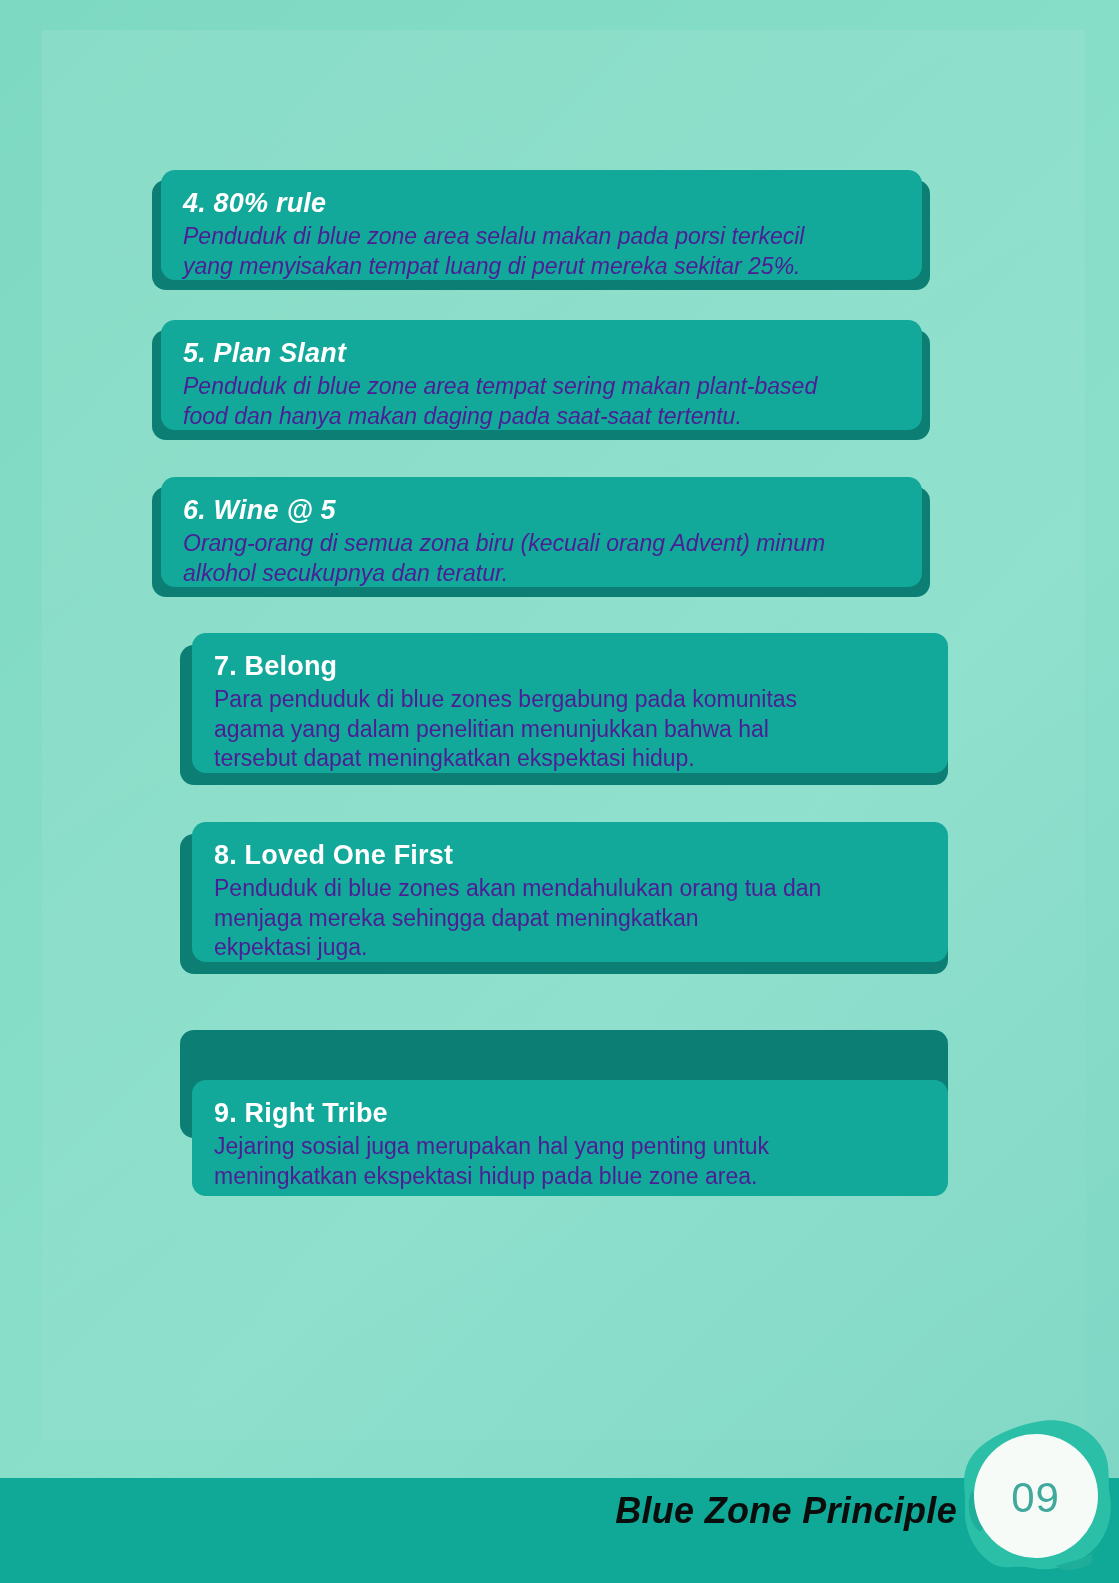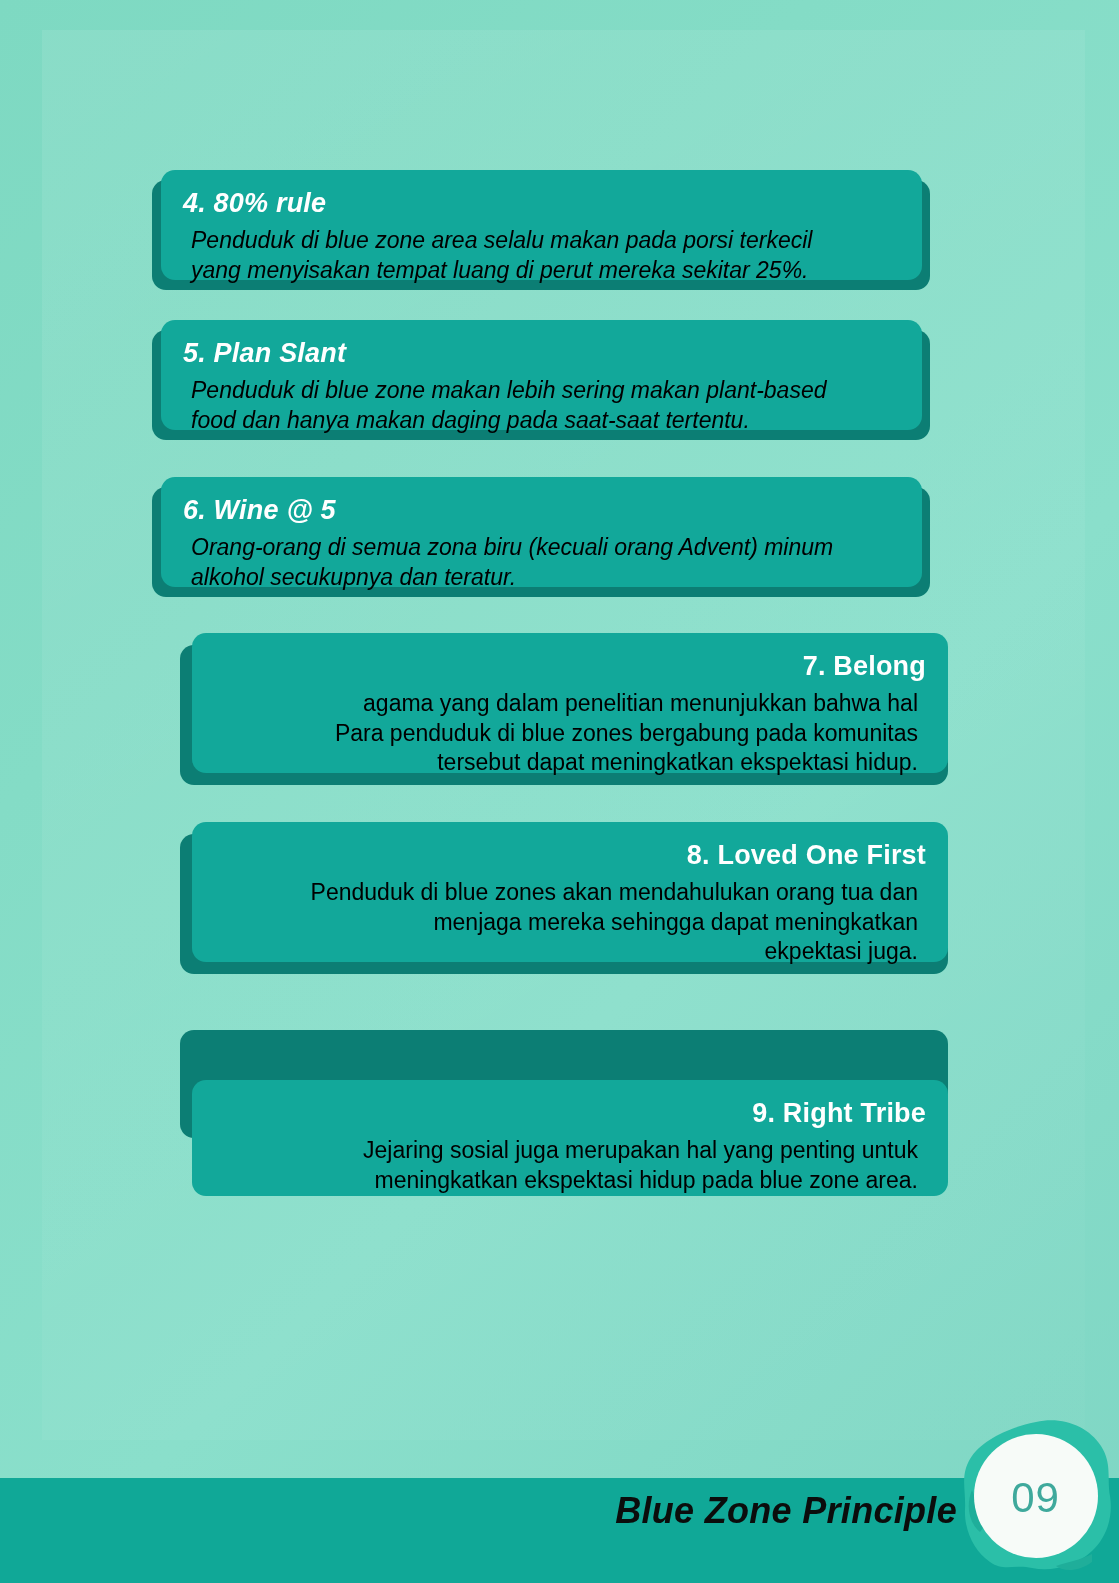--- a/index.html
+++ b/index.html
@@ -55,41 +55,40 @@
   .card {
     position: absolute;
     background: #12A89A;
     border-radius: 14px;
     box-sizing: border-box;
     padding: 18px 22px 20px 22px;
     color: #ffffff;
   }
 
   .card.align-right {
-    text-align: right;
   }
   .card.align-left {
     text-align: left;
     font-style: italic;
   }
 
   .card-title {
     font-size: 27px;
     font-weight: bold;
     line-height: 1.12;
     letter-spacing: 0.2px;
     margin: 0 0 4px 0;
     color: #ffffff;
   }
 
   .card-body {
     font-size: 23px;
     line-height: 1.28;
-    margin: 8px;
-    color: #000000;
+    margin: 0;
+    color: #4c1d95;
     font-weight: 300;
   }
 
   .card-body .ln {
     display: block;
     white-space: nowrap;
   }
 
   
   .footer-bar {
@@ -157,21 +156,21 @@
           <span class="ln">yang menyisakan tempat luang di perut mereka sekitar 25%.</span>
         </p>
       </div>
     </div>
 
     <div class="card-wrap" style="left:0; top:0;">
       <div class="card-shadow" style="left:152px; top:330px; width:778px; height:110px;"></div>
       <div class="card align-left" style="left:161px; top:320px; width:761px; height:110px;">
         <p class="card-title">5. Plan Slant</p>
         <p class="card-body">
-          <span class="ln">Penduduk di blue zone makan lebih sering makan plant-based</span>
+          <span class="ln">Penduduk di blue zone area tempat sering makan plant-based</span>
           <span class="ln">food dan hanya makan daging pada saat-saat tertentu.</span>
         </p>
       </div>
     </div>
 
     <div class="card-wrap" style="left:0; top:0;">
       <div class="card-shadow" style="left:152px; top:487px; width:778px; height:110px;"></div>
       <div class="card align-left" style="left:161px; top:477px; width:761px; height:110px;">
         <p class="card-title">6. Wine @ 5</p>
         <p class="card-body">
@@ -179,22 +178,22 @@
           <span class="ln">alkohol secukupnya dan teratur.</span>
         </p>
       </div>
     </div>
 
     <div class="card-wrap" style="left:0; top:0;">
       <div class="card-shadow" style="left:180px; top:645px; width:768px; height:140px;"></div>
       <div class="card align-right" style="left:192px; top:633px; width:756px; height:140px;">
         <p class="card-title">7. Belong</p>
         <p class="card-body">
+          <span class="ln">Para penduduk di blue zones bergabung pada komunitas</span>
           <span class="ln">agama yang dalam penelitian menunjukkan bahwa hal</span>
-          <span class="ln">Para penduduk di blue zones bergabung pada komunitas</span>
           <span class="ln">tersebut dapat meningkatkan ekspektasi hidup.</span>
         </p>
       </div>
     </div>
 
     <div class="card-wrap" style="left:0; top:0;">
       <div class="card-shadow" style="left:180px; top:834px; width:768px; height:140px;"></div>
       <div class="card align-right" style="left:192px; top:822px; width:756px; height:140px;">
         <p class="card-title">8. Loved One First</p>
         <p class="card-body">

